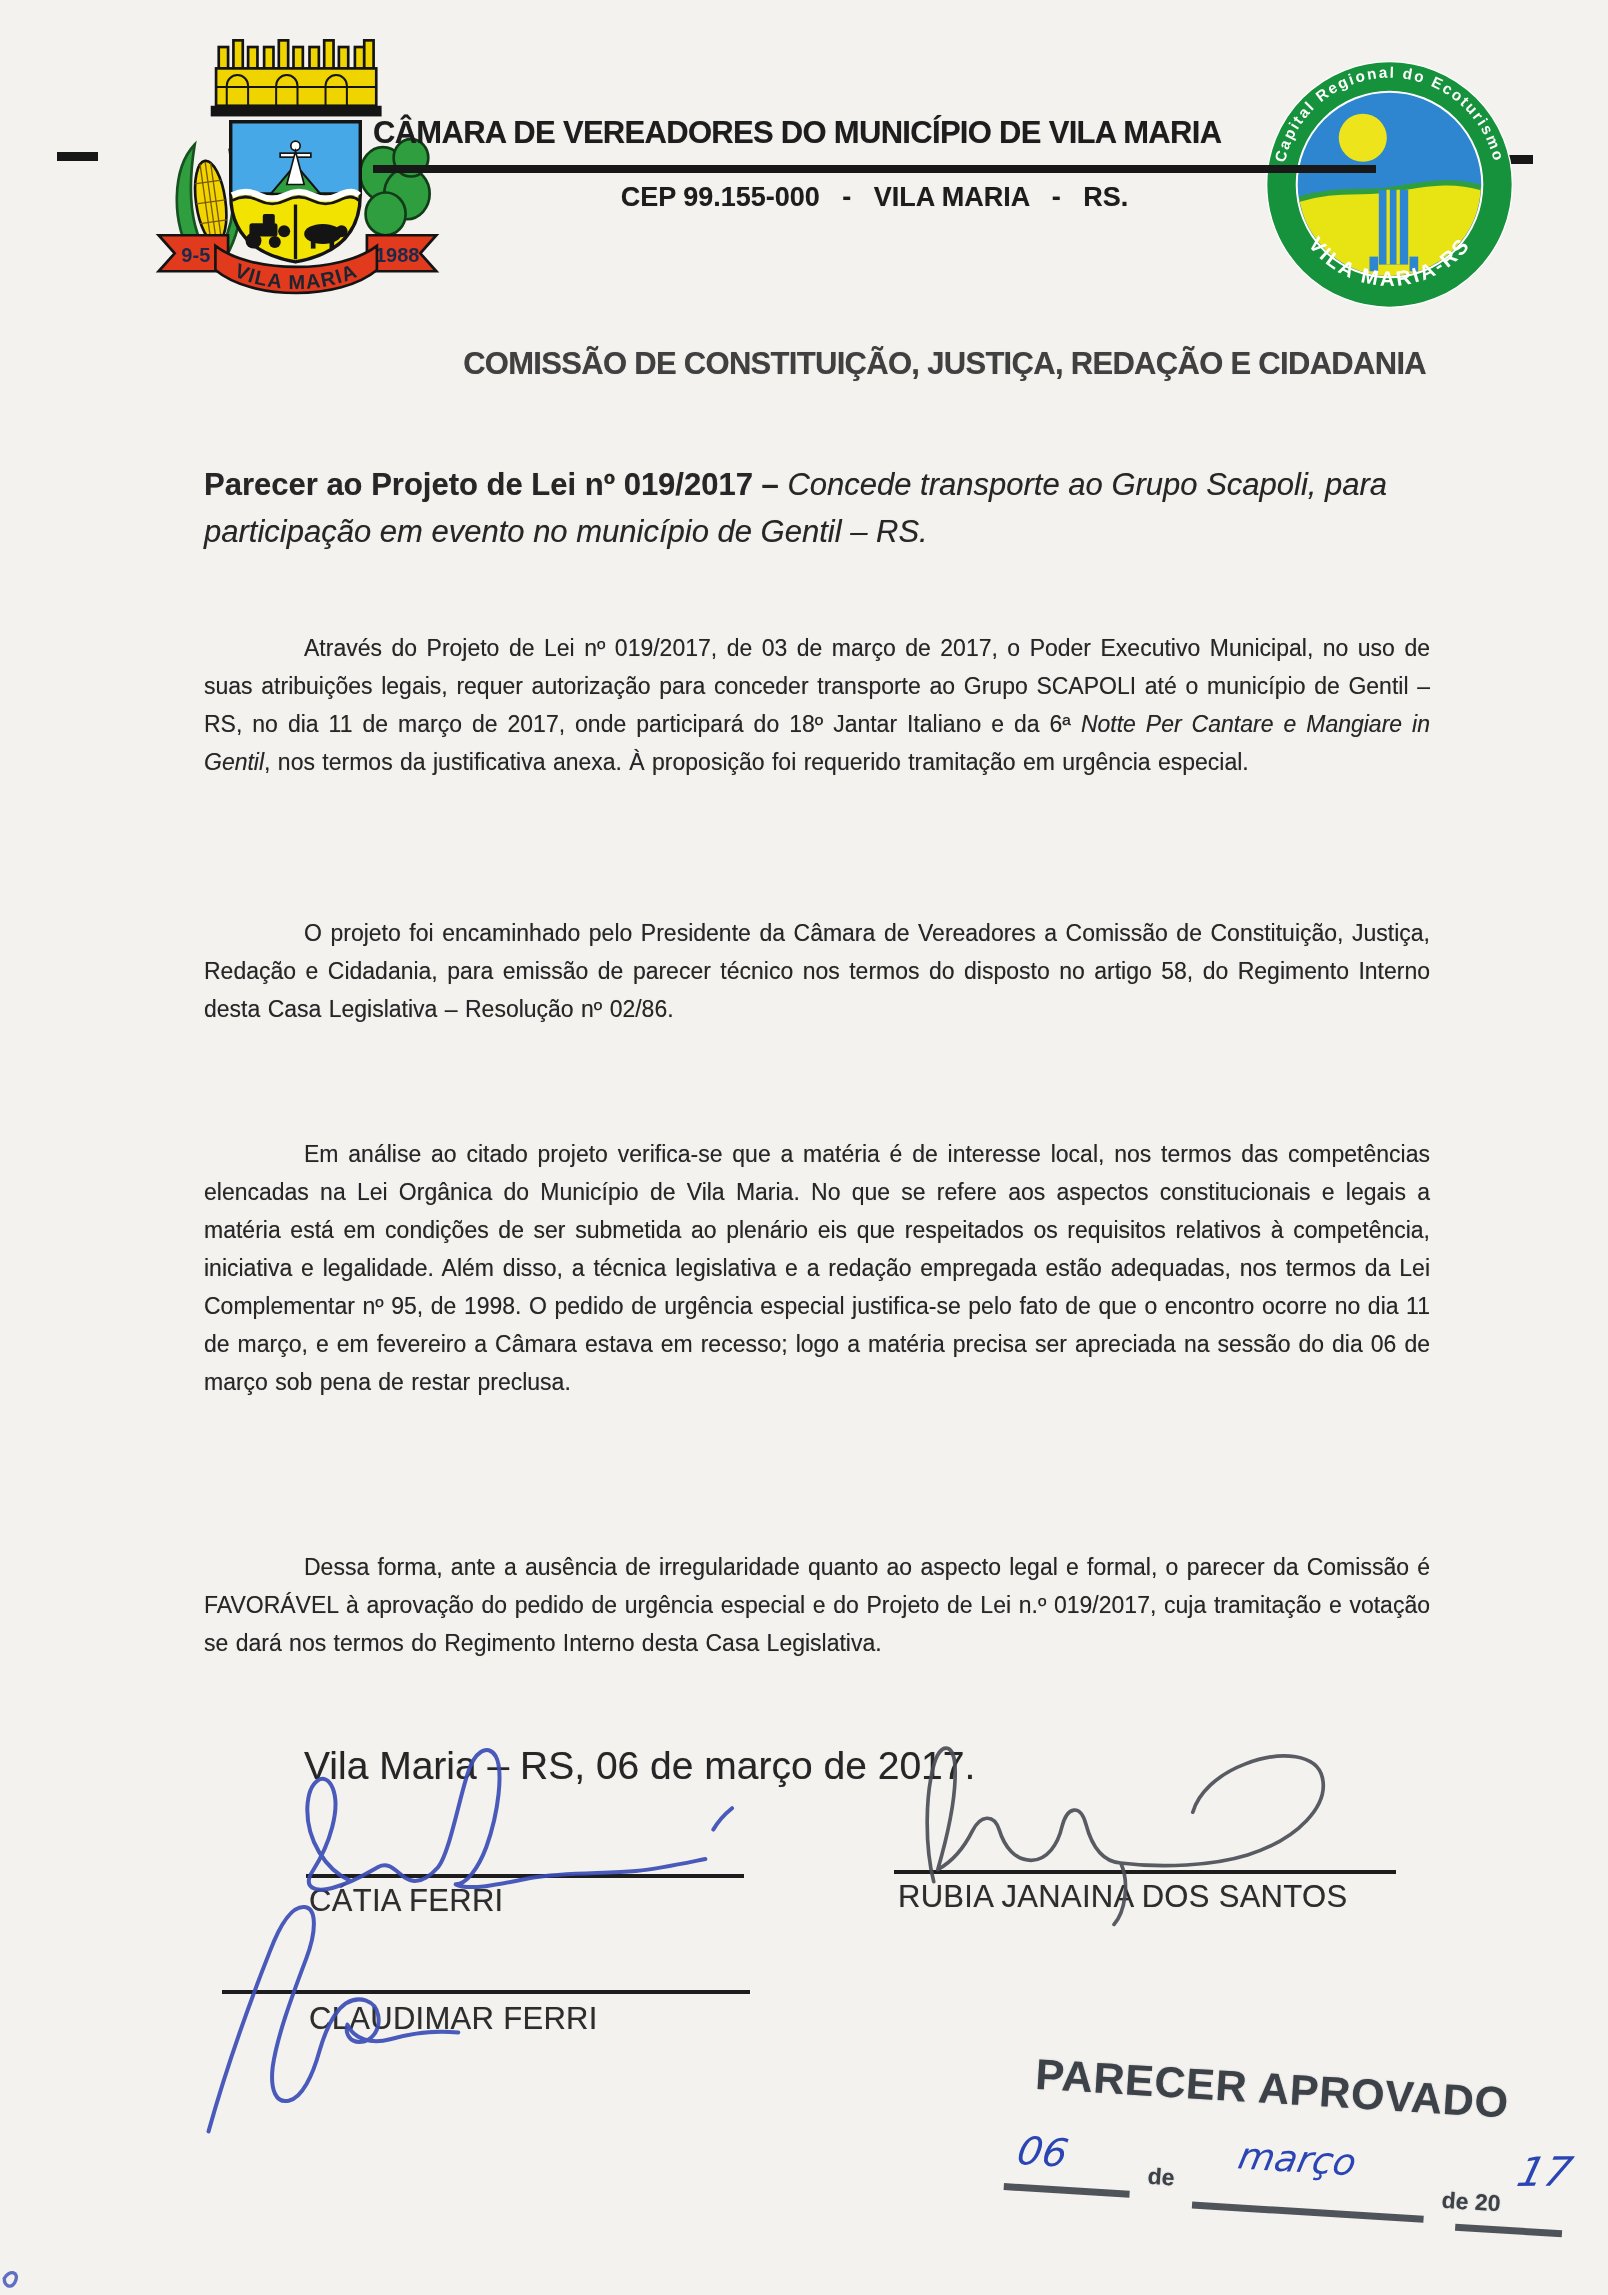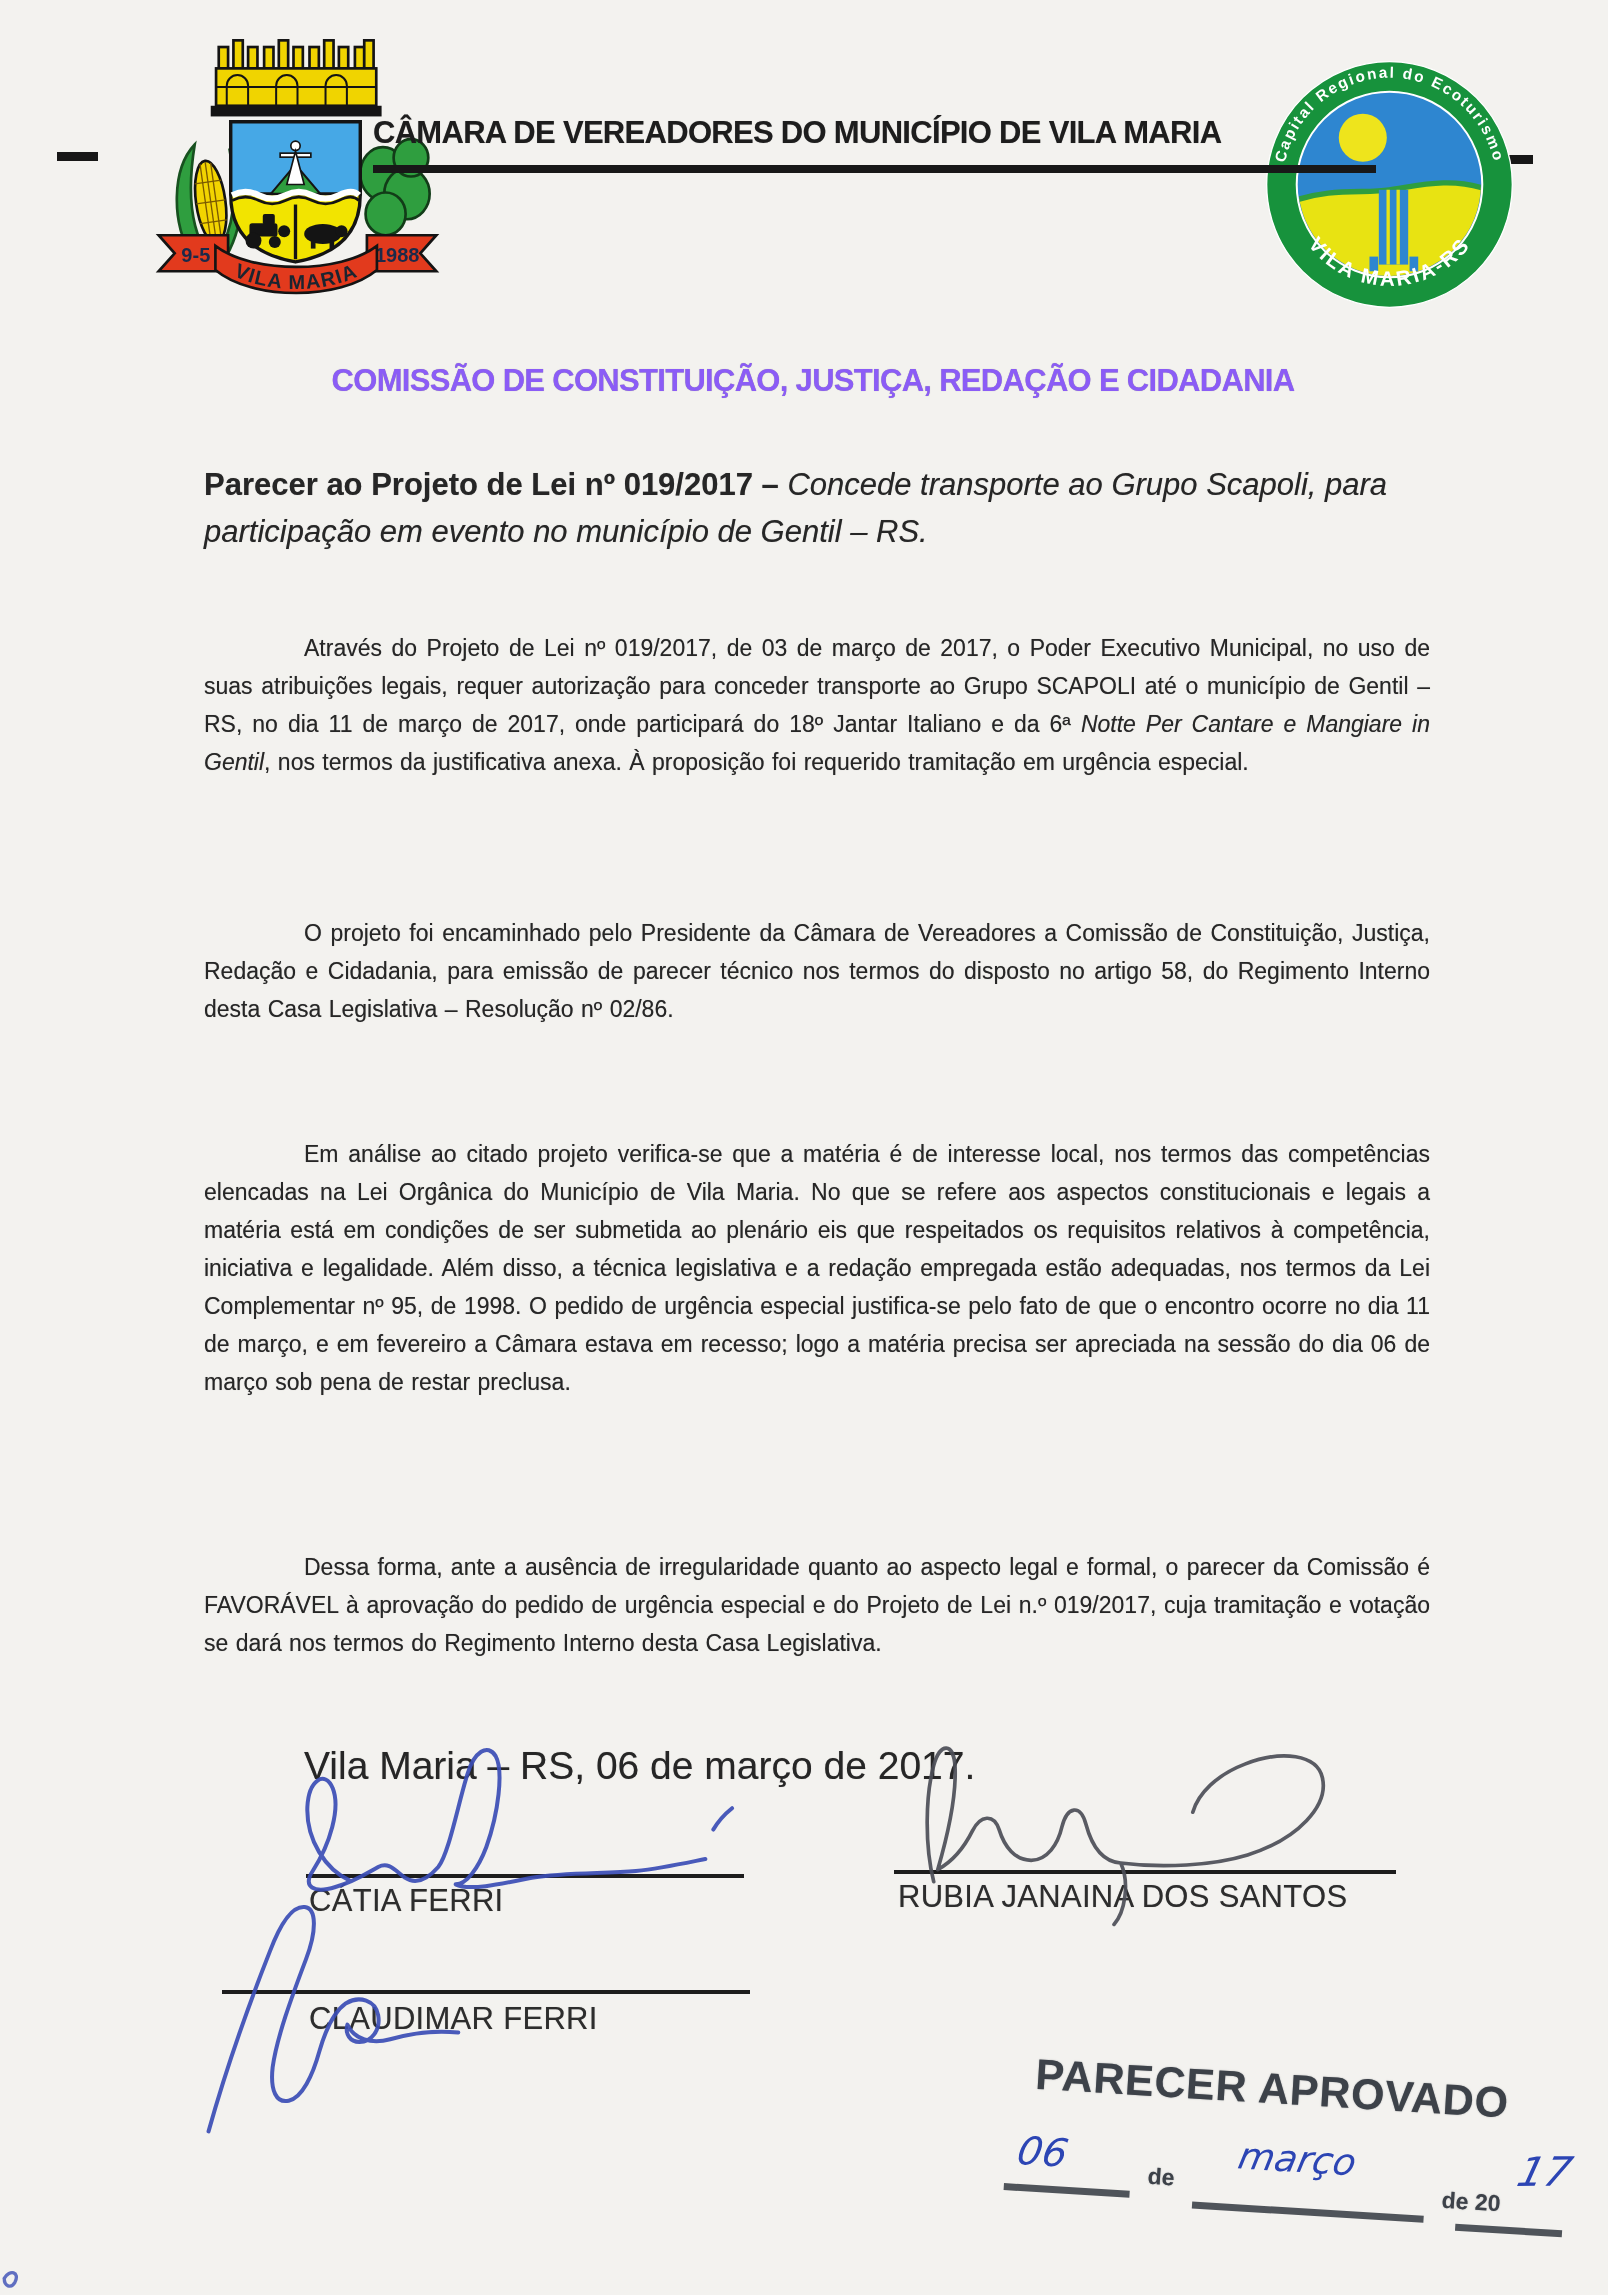--- a/index.html
+++ b/index.html
@@ -15,22 +15,22 @@
   .org-line1{
     left:373px;top:115px;width:1003px;text-align:left;
     font-weight:bold;font-size:31px;letter-spacing:-0.7px;color:#1d1d1d;
   }
   .header-rule{left:373px;top:165px;width:1003px;height:8px;background:#181818;}
   .org-line2{
     left:373px;top:182px;width:1003px;text-align:center;
     font-weight:bold;font-size:27px;color:#1d1d1d;white-space:pre;
   }
   .doc-title{
-    left:200px;top:346px;width:1226px;text-align:center;
-    font-weight:bold;font-size:31px;letter-spacing:-0.7px;color:#8b5cf6;margin-top:17px;
+    left:200px;top:346px;width:1226px;text-align:right;
+    font-weight:bold;font-size:31px;letter-spacing:-0.7px;color:#404040;
   }
   .subject{
     left:204px;top:461px;width:1226px;
     font-size:31px;line-height:47px;color:#262626;
   }
   .subject .b{font-weight:bold;text-align:right;}
   .subject .i{font-style:italic;}
   .para{
     left:204px;width:1226px;font-size:23px;line-height:38px;
     text-align:justify;text-indent:100px;color:#262626;word-spacing:1px;
@@ -191,20 +191,21 @@
     <text font-size="23" font-weight="bold" fill="#ffffff" letter-spacing="3">
       <textPath href="#sealTopArc" startOffset="50%" text-anchor="middle">Capital Regional do Ecoturismo</textPath>
     </text>
     <text font-size="31" font-weight="bold" fill="#ffffff" letter-spacing="4">
       <textPath href="#sealBottomArc" startOffset="50%" text-anchor="middle">VILA MARIA-RS</textPath>
     </text>
   </svg>
 
   <div class="abs org-line1 scan-text">CÂMARA DE VEREADORES DO MUNICÍPIO DE VILA MARIA</div>
   <div class="abs header-rule"></div>
+  <div class="abs org-line2 scan-text">CEP 99.155-000   -   VILA MARIA   -   RS.</div>
 
   <div class="abs doc-title scan-text">COMISSÃO DE CONSTITUIÇÃO, JUSTIÇA, REDAÇÃO E CIDADANIA</div>
 
   <div class="abs subject scan-text"><span class="b">Parecer ao Projeto de Lei nº 019/2017</span><span class="b"> – </span><span class="i">Concede transporte ao Grupo Scapoli, para participação em evento no município de Gentil – RS.</span></div>
 
   <div class="abs para scan-text" style="top:629px;"><span>Através do Projeto de Lei nº 019/2017, de 03 de março de 2017, o Poder Executivo Municipal, no uso de suas atribuições legais, requer autorização para conceder transporte ao Grupo SCAPOLI até o município de Gentil – RS, no dia 11 de março de 2017, onde participará do 18º Jantar Italiano e da 6ª </span><span class="i">Notte Per Cantare e Mangiare in Gentil</span><span>, nos termos da justificativa anexa. À proposição foi requerido tramitação em urgência especial.</span></div>
 
   <div class="abs para scan-text" style="top:914px;">O projeto foi encaminhado pelo Presidente da Câmara de Vereadores a Comissão de Constituição, Justiça, Redação e Cidadania, para emissão de parecer técnico nos termos do disposto no artigo 58, do Regimento Interno desta Casa Legislativa – Resolução nº 02/86.</div>
 
   <div class="abs para scan-text" style="top:1135px;">Em análise ao citado projeto verifica-se que a matéria é de interesse local, nos termos das competências elencadas na Lei Orgânica do Município de Vila Maria. No que se refere aos aspectos constitucionais e legais a matéria está em condições de ser submetida ao plenário eis que respeitados os requisitos relativos à competência, iniciativa e legalidade. Além disso, a técnica legislativa e a redação empregada estão adequadas, nos termos da Lei Complementar nº 95, de 1998. O pedido de urgência especial justifica-se pelo fato de que o encontro ocorre no dia 11 de março, e em fevereiro a Câmara estava em recesso; logo a matéria precisa ser apreciada na sessão do dia 06 de março sob pena de restar preclusa.</div>

